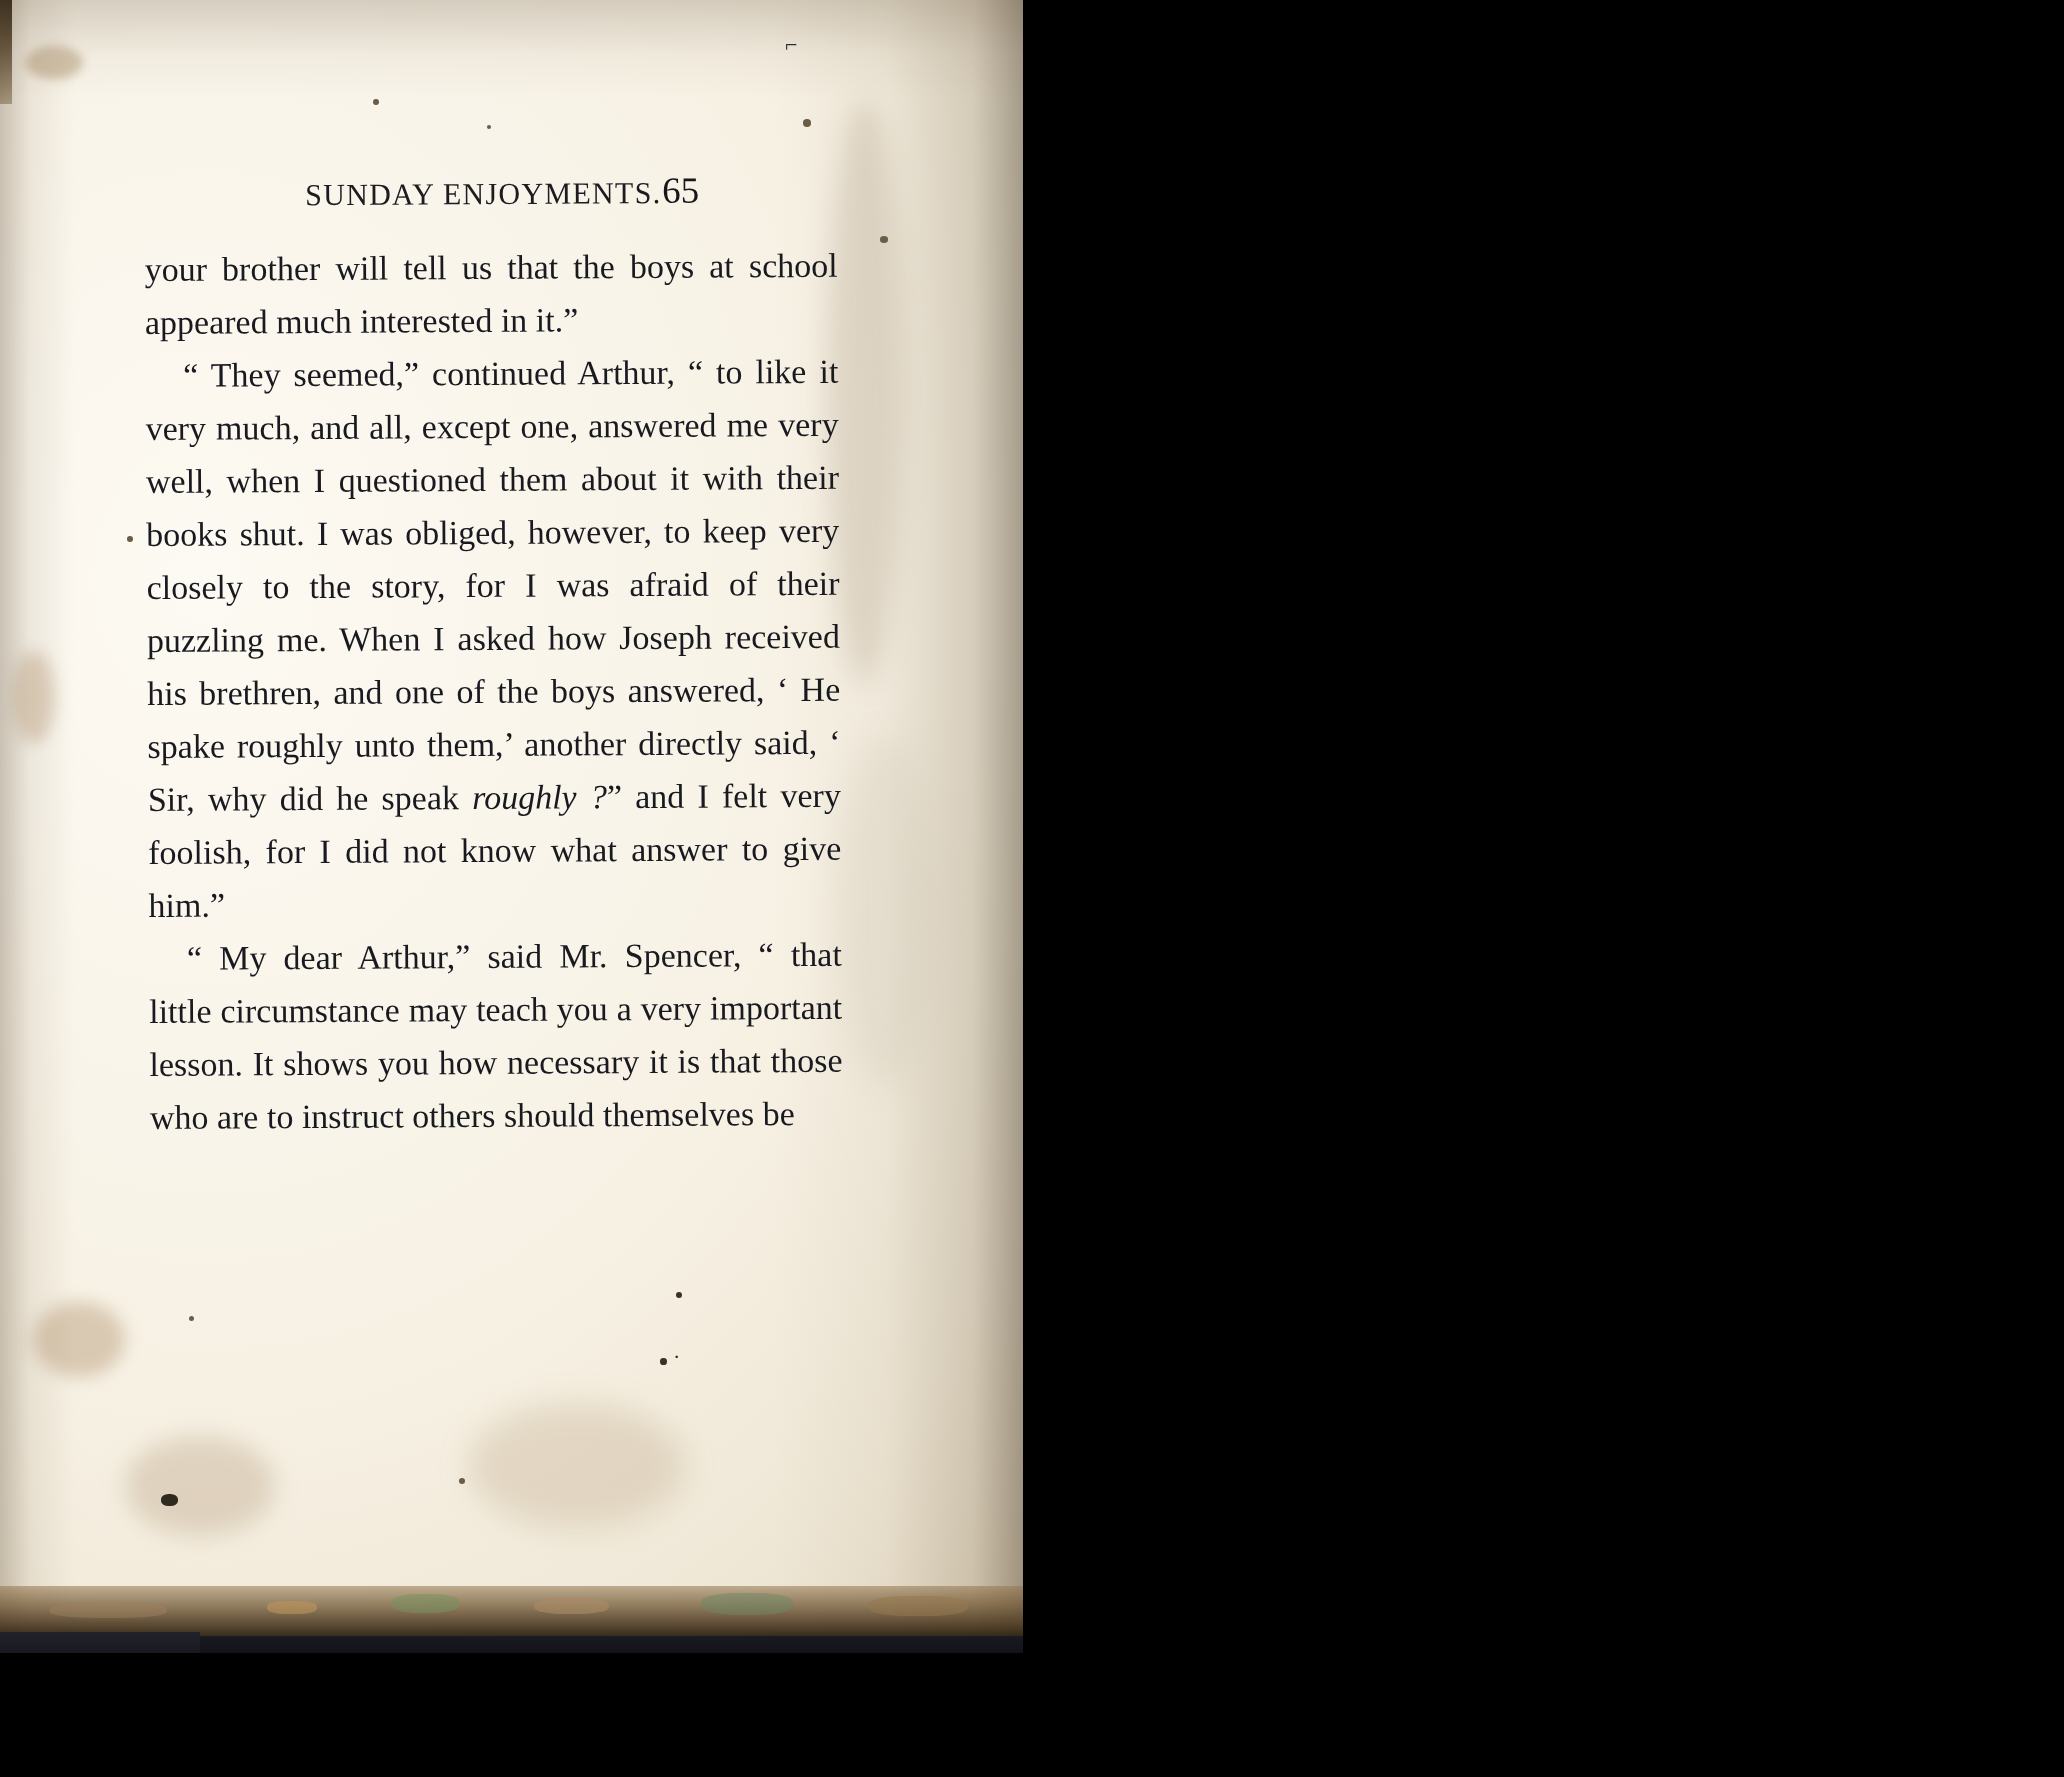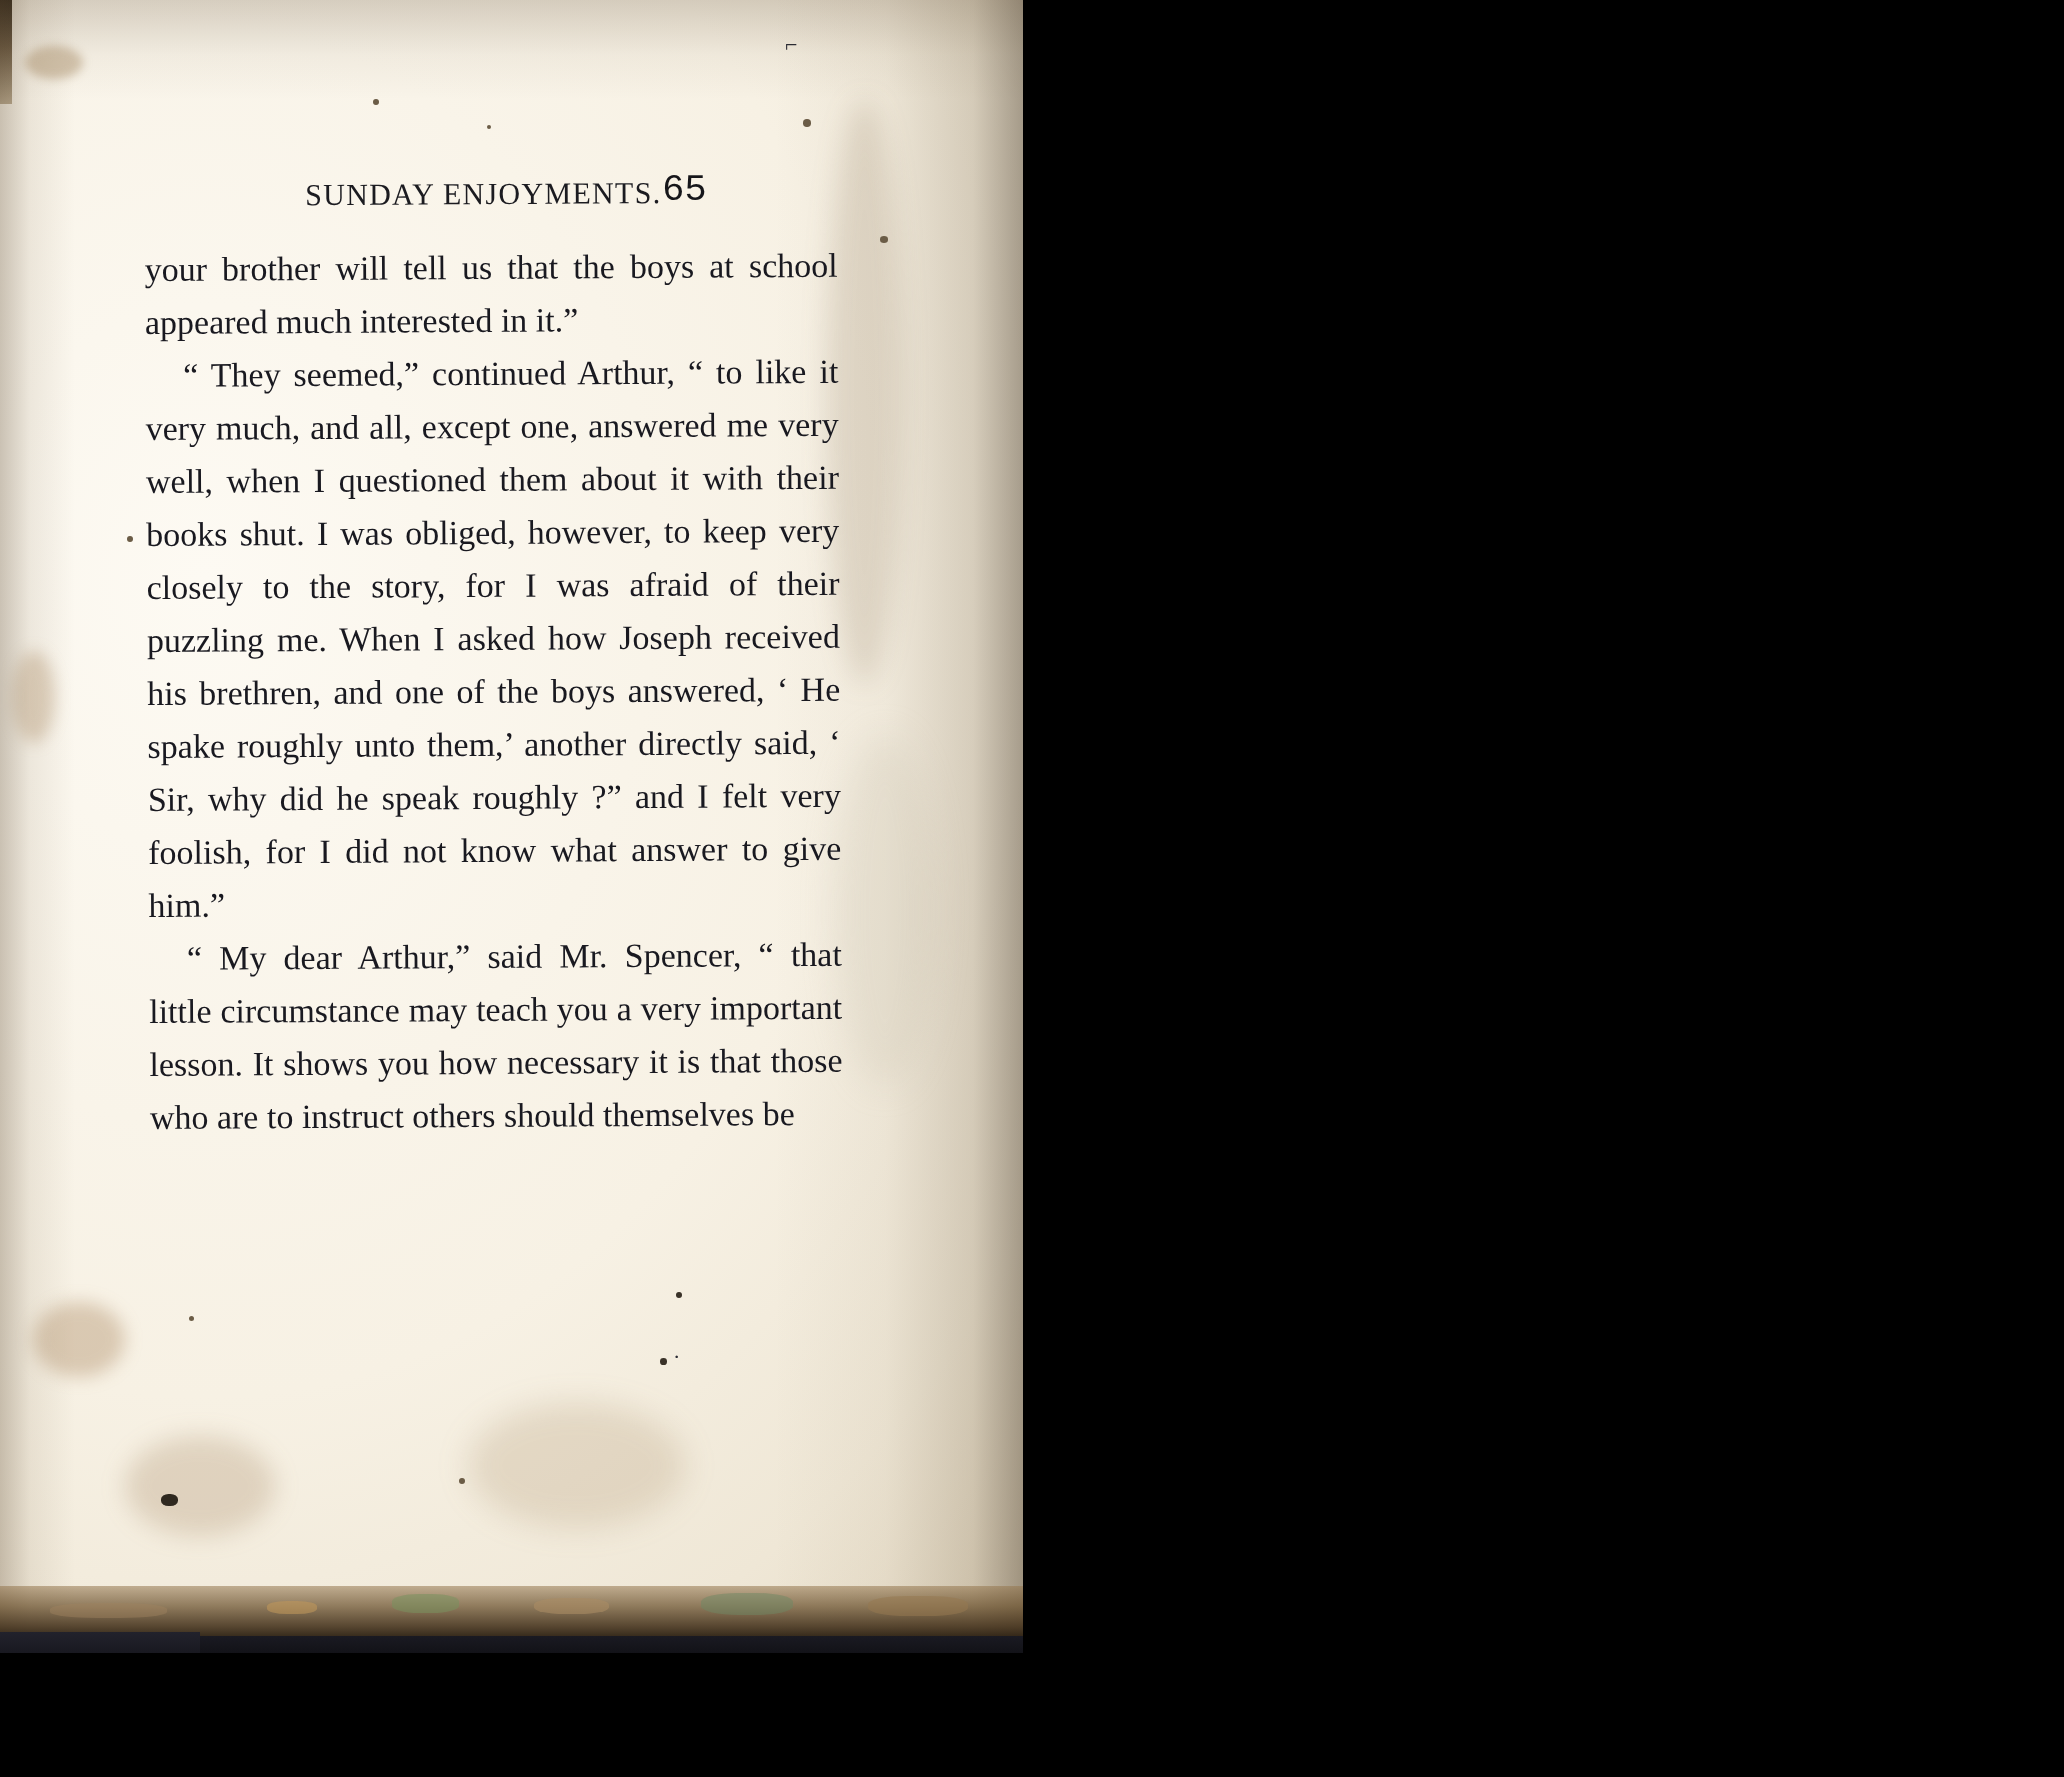--- a/index.html
+++ b/index.html
@@ -131,36 +131,36 @@
     text-transform: uppercase;
     font-family: "Liberation Serif", serif;
     transform: scaleY(1.02);
   }
   .page-number {
     position: absolute;
     left: 518px;
     top: 5px;
     font-size: 37px;
     color: #16161a;
-    font-family: Liberation Mono, monospace;
+    font-family: Liberation Serif, serif;
   }
 
   p.para {
     margin: 0 0 0 0;
     font-size: 34px;
     line-height: 53px;
     color: #191920;
     text-align: justify;
     text-justify: inter-word;
     font-family: "Liberation Serif", serif;
     -webkit-font-smoothing: antialiased;
   }
   p.para + p.para { margin-top: 0; }
   p.indent { text-indent: 38px; }
-  .ital { }
+  .ital { font-style: italic; }
 
   
   .text-block {
     transform: rotate(-0.35deg);
     transform-origin: left top;
   }
 
   
   .speck {
     position: absolute;

